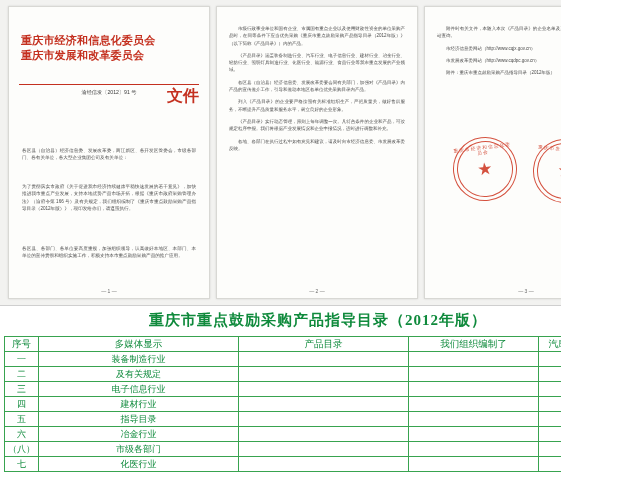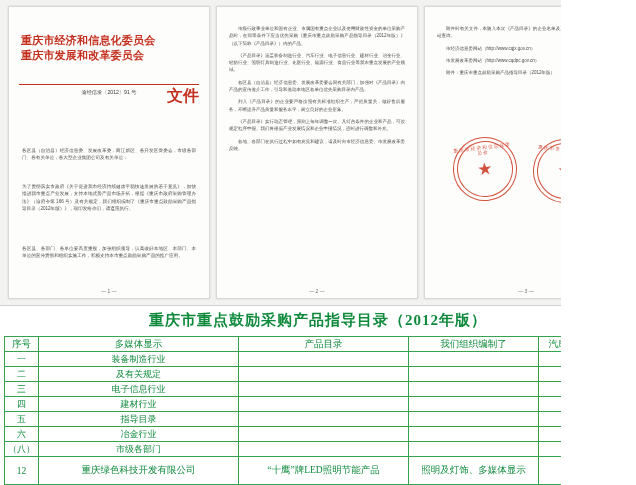--- a/index.html
+++ b/index.html
@@ -340,28 +340,20 @@
           <td></td>
         </tr>
         <tr>
           <td class="seq">（八）</td>
           <td>市级各部门</td>
           <td></td>
           <td></td>
           <td></td>
           <td></td>
         </tr>
-        <tr class="product">
-          <td class="seq">12</td>
-          <td>重庆绿色科技开发有限公司</td>
-          <td>“十鹰”牌LED照明节能产品</td>
-          <td>照明及灯饰、多媒体显示</td>
-          <td></td>
-          <td></td>
-        </tr>
         <tr>
           <td class="seq">七</td>
           <td>化医行业</td>
           <td></td>
           <td></td>
           <td></td>
           <td></td>
         </tr>
       </tbody>
     </table>

